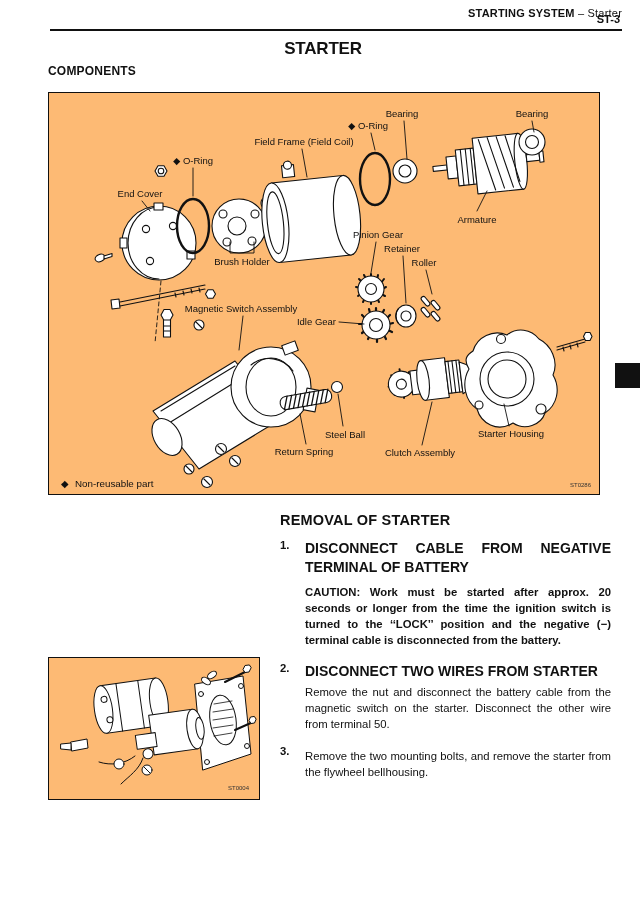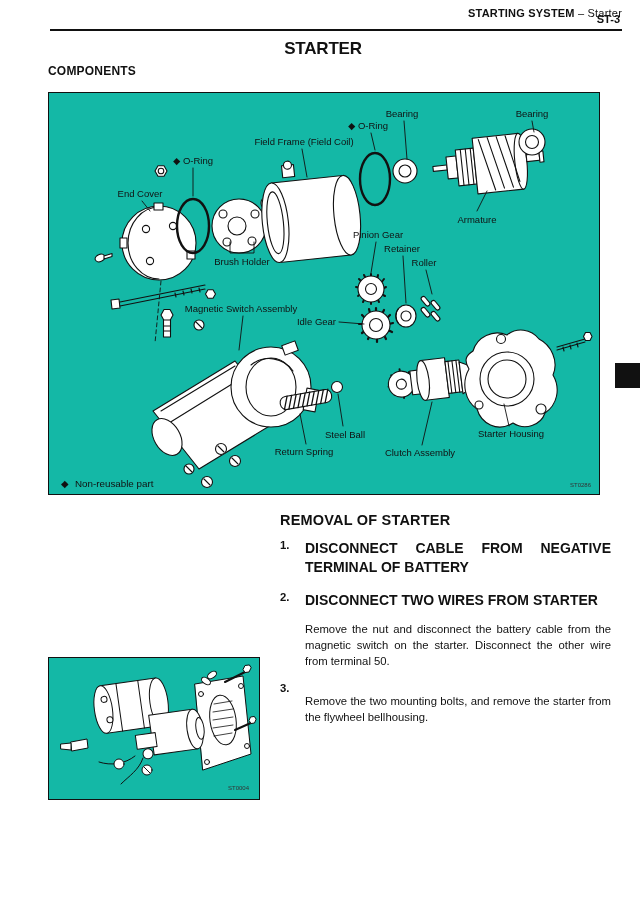--- a/index.html
+++ b/index.html
@@ -6,37 +6,37 @@
   body{font-family:"Liberation Sans",sans-serif;color:#111;}
   .page{position:relative;width:640px;height:904px;background:#fff;overflow:hidden;}
   
   .hdr{position:absolute;left:50px;top:7px;width:572px;text-align:right;font-size:11px;letter-spacing:.2px;}
   .hdr .b{font-weight:700;}
   .pagecode{position:absolute;right:20px;top:13px;font-size:11px;font-weight:700;}
   .rule{position:absolute;left:50px;top:29px;width:572px;height:2px;background:#111;}
   .h1{position:absolute;left:48px;top:39px;width:550px;text-align:center;font-size:17px;font-weight:700;letter-spacing:-.2px;}
   .h2{position:absolute;left:48px;top:64px;width:550px;text-align:left;font-size:12px;font-weight:700;letter-spacing:.2px;}
   
-  .figbox{position:absolute;border:1.5px solid #111;background:#14b8a6;}
+  .figbox{position:absolute;border:1.5px solid #111;background:#fdba74;}
   .mainfig{left:48px;top:92px;width:550px;height:401px;}
   .smallfig{left:48px;top:657px;width:210px;height:141px;border-width:1px;}
   svg{display:block;}
   svg text{font-family:"Liberation Sans",sans-serif;fill:#111;}
   .lbl{font-size:9.5px;}
   .note{font-size:9.8px;}
   .figcode{font-size:6px;fill:#333;}
   .tab{position:absolute;left:615px;top:363px;width:25px;height:25px;background:#111;}
   
   .removal{position:absolute;left:280px;top:512px;width:331px;}
   .removal h3{margin:0 0 11px 0;font-size:14.5px;font-weight:700;letter-spacing:.2px;}
   .step{display:flex;margin-bottom:13px;}
   .step .num{width:25px;flex:0 0 25px;font-size:11.3px;font-weight:700;}
   .step .content{flex:1;}
   .step-title{font-size:14px;font-weight:700;text-align:justify;line-height:1.38;}
-  .step-body{margin-top:12px;font-size:11.3px;line-height:1.40;text-align:justify;}
+  .step-body{margin-top:4px;font-size:11.3px;line-height:1.40;text-align:justify;}
   .caution{margin-top:6px;font-size:11.3px;font-weight:700;line-height:1.44;text-align:justify;}
 </style>
 </head>
 <body>
 
 <div class="page">
 
   <div class="hdr">
     <span class="b">STARTING SYSTEM</span>
     <span>–</span>
@@ -322,20 +322,21 @@
 
   <div class="tab"></div>
 
   <div class="removal">
     <h3>REMOVAL OF STARTER</h3>
 
     <div class="step">
       <div class="num">1.</div>
       <div class="content">
         <div class="step-title">DISCONNECT CABLE FROM NEGATIVE TERMINAL OF BATTERY</div>
+        <div class="caution">CAUTION:  Work must be started after approx. 20 seconds or longer from the time the ignition switch is turned to the ‘‘LOCK’’ position and the negative (−) terminal cable is disconnected from the battery.</div>
       </div>
     </div>
 
     <div class="step">
       <div class="num">2.</div>
       <div class="content">
         <div class="step-title">DISCONNECT TWO WIRES FROM STARTER</div>
         <div class="step-body">Remove the nut and disconnect the battery cable from the magnetic switch on the starter. Disconnect the other wire from terminal 50.</div>
       </div>
     </div>

